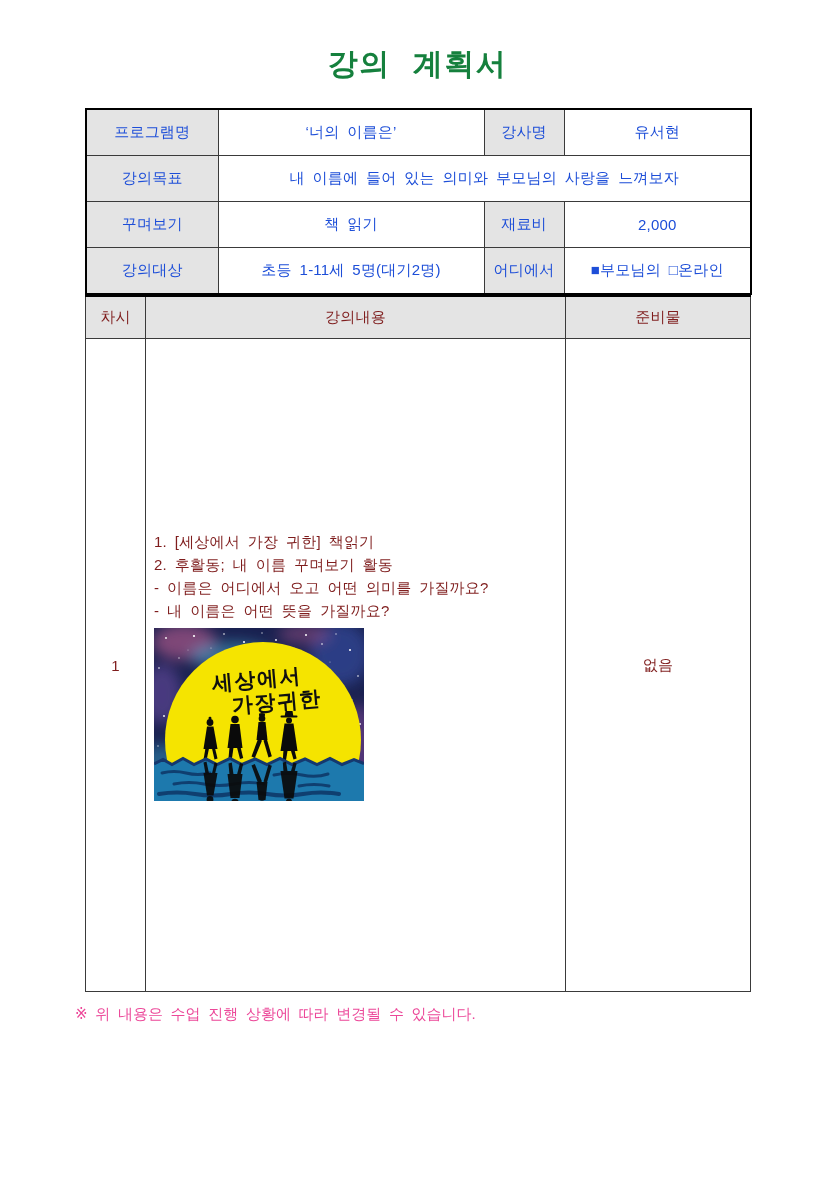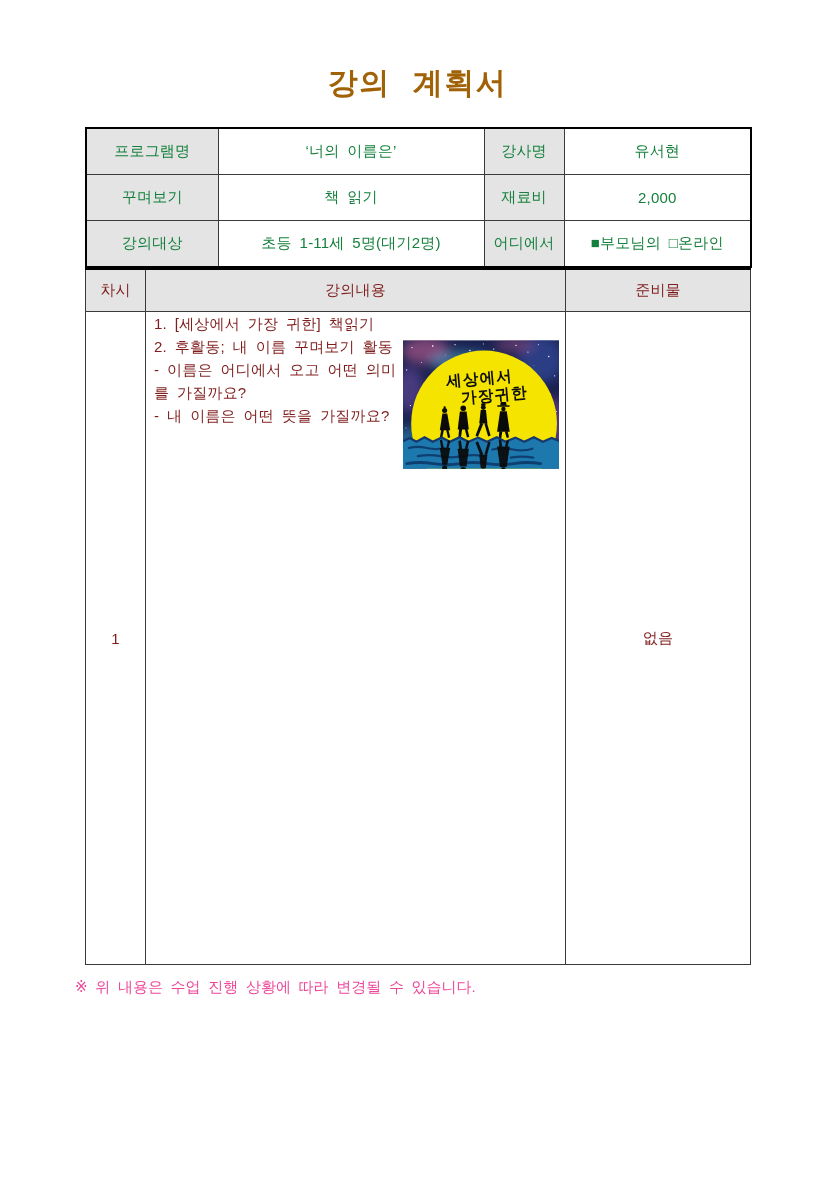--- a/index.html
+++ b/index.html
@@ -3,41 +3,41 @@
 <meta charset="utf-8">
 <style>
   html,body { margin:0; padding:0; background:#ffffff; }
   .page {
     position:relative; width:835px; height:1181px; overflow:hidden;
     background:#ffffff; color:#222;
     font-family:"Liberation Sans","DejaVu Sans",sans-serif;
   }
   .doc { padding:0 85px; }
   .doc-title {
-    margin:65px 0 26px; text-align:center;
-    font-size:30px; line-height:36px; font-weight:bold; color:#a16207;
+    margin:46px 0 26px; text-align:center;
+    font-size:30px; line-height:36px; font-weight:bold; color:#15803d;
     letter-spacing:1.5px; word-spacing:12px;
   }
   table { border-collapse:collapse; table-layout:fixed; width:665px; }
   .t1 { border:2.5px solid #000; }
   .t1 td {
     border:1.5px solid #3a3a3a; height:45px; padding:0 4px;
     font-size:15px; text-align:center; vertical-align:middle;
-    word-spacing:3.5px; letter-spacing:0.2px; color:#15803d;
+    word-spacing:3.5px; letter-spacing:0.2px; color:#1d4ed8;
   }
   .t2 { border:1.5px solid #3a3a3a; border-top:2.5px solid #000; }
   .t2 th, .t2 td {
     border:1.5px solid #3a3a3a; font-size:15px; color:#7f1d1d;
     word-spacing:3.5px; letter-spacing:0.2px; vertical-align:middle;
   }
   .t2 th { background:#e4e4e4; height:39px; font-weight:normal; text-align:center; }
   .label-cell { background:#e4e4e4; }
   .session-cell, .materials-cell { text-align:center; }
   .content-cell { padding:0 6px; height:652px; }
-  .content-inner { display:flex; flex-direction:row; justify-content:center; height:100%; padding-left:2px; }
+  .content-inner { display:flex; flex-direction:column; justify-content:center; height:100%; padding-left:2px; }
   .content-lines div { font-size:15px; line-height:23px; text-align:left; }
   .cover { display:block; width:210px; height:173px; margin-top:6px; }
   .cover text { font-family:"Liberation Sans","DejaVu Sans",sans-serif; }
   .checkbox-glyph { font-size:15px; }
   .footnote { margin:13px 0 0 -10px; font-size:15px; color:#ec4899; word-spacing:3.5px; }
 </style>
 </head>
 <body>
 
 <div class="page">
@@ -51,20 +51,24 @@
           <col style="width:266px">
           <col style="width:80px">
           <col style="width:187px">
         </colgroup>
       <tbody>
         <tr>
           <td class="label-cell">프로그램명</td>
           <td>‘너의 이름은’</td>
           <td class="label-cell">강사명</td>
           <td>유서현</td>
+        </tr>
+        <tr>
+          <td class="label-cell">강의목표</td>
+          <td colspan="3">내 이름에 들어 있는 의미와 부모님의 사랑을 느껴보자</td>
         </tr>
         <tr>
           <td class="label-cell">꾸며보기</td>
           <td>책 읽기</td>
           <td class="label-cell">재료비</td>
           <td>2,000</td>
         </tr>
         <tr>
           <td class="label-cell">강의대상</td>
           <td>초등 1-11세 5명(대기2명)</td>

